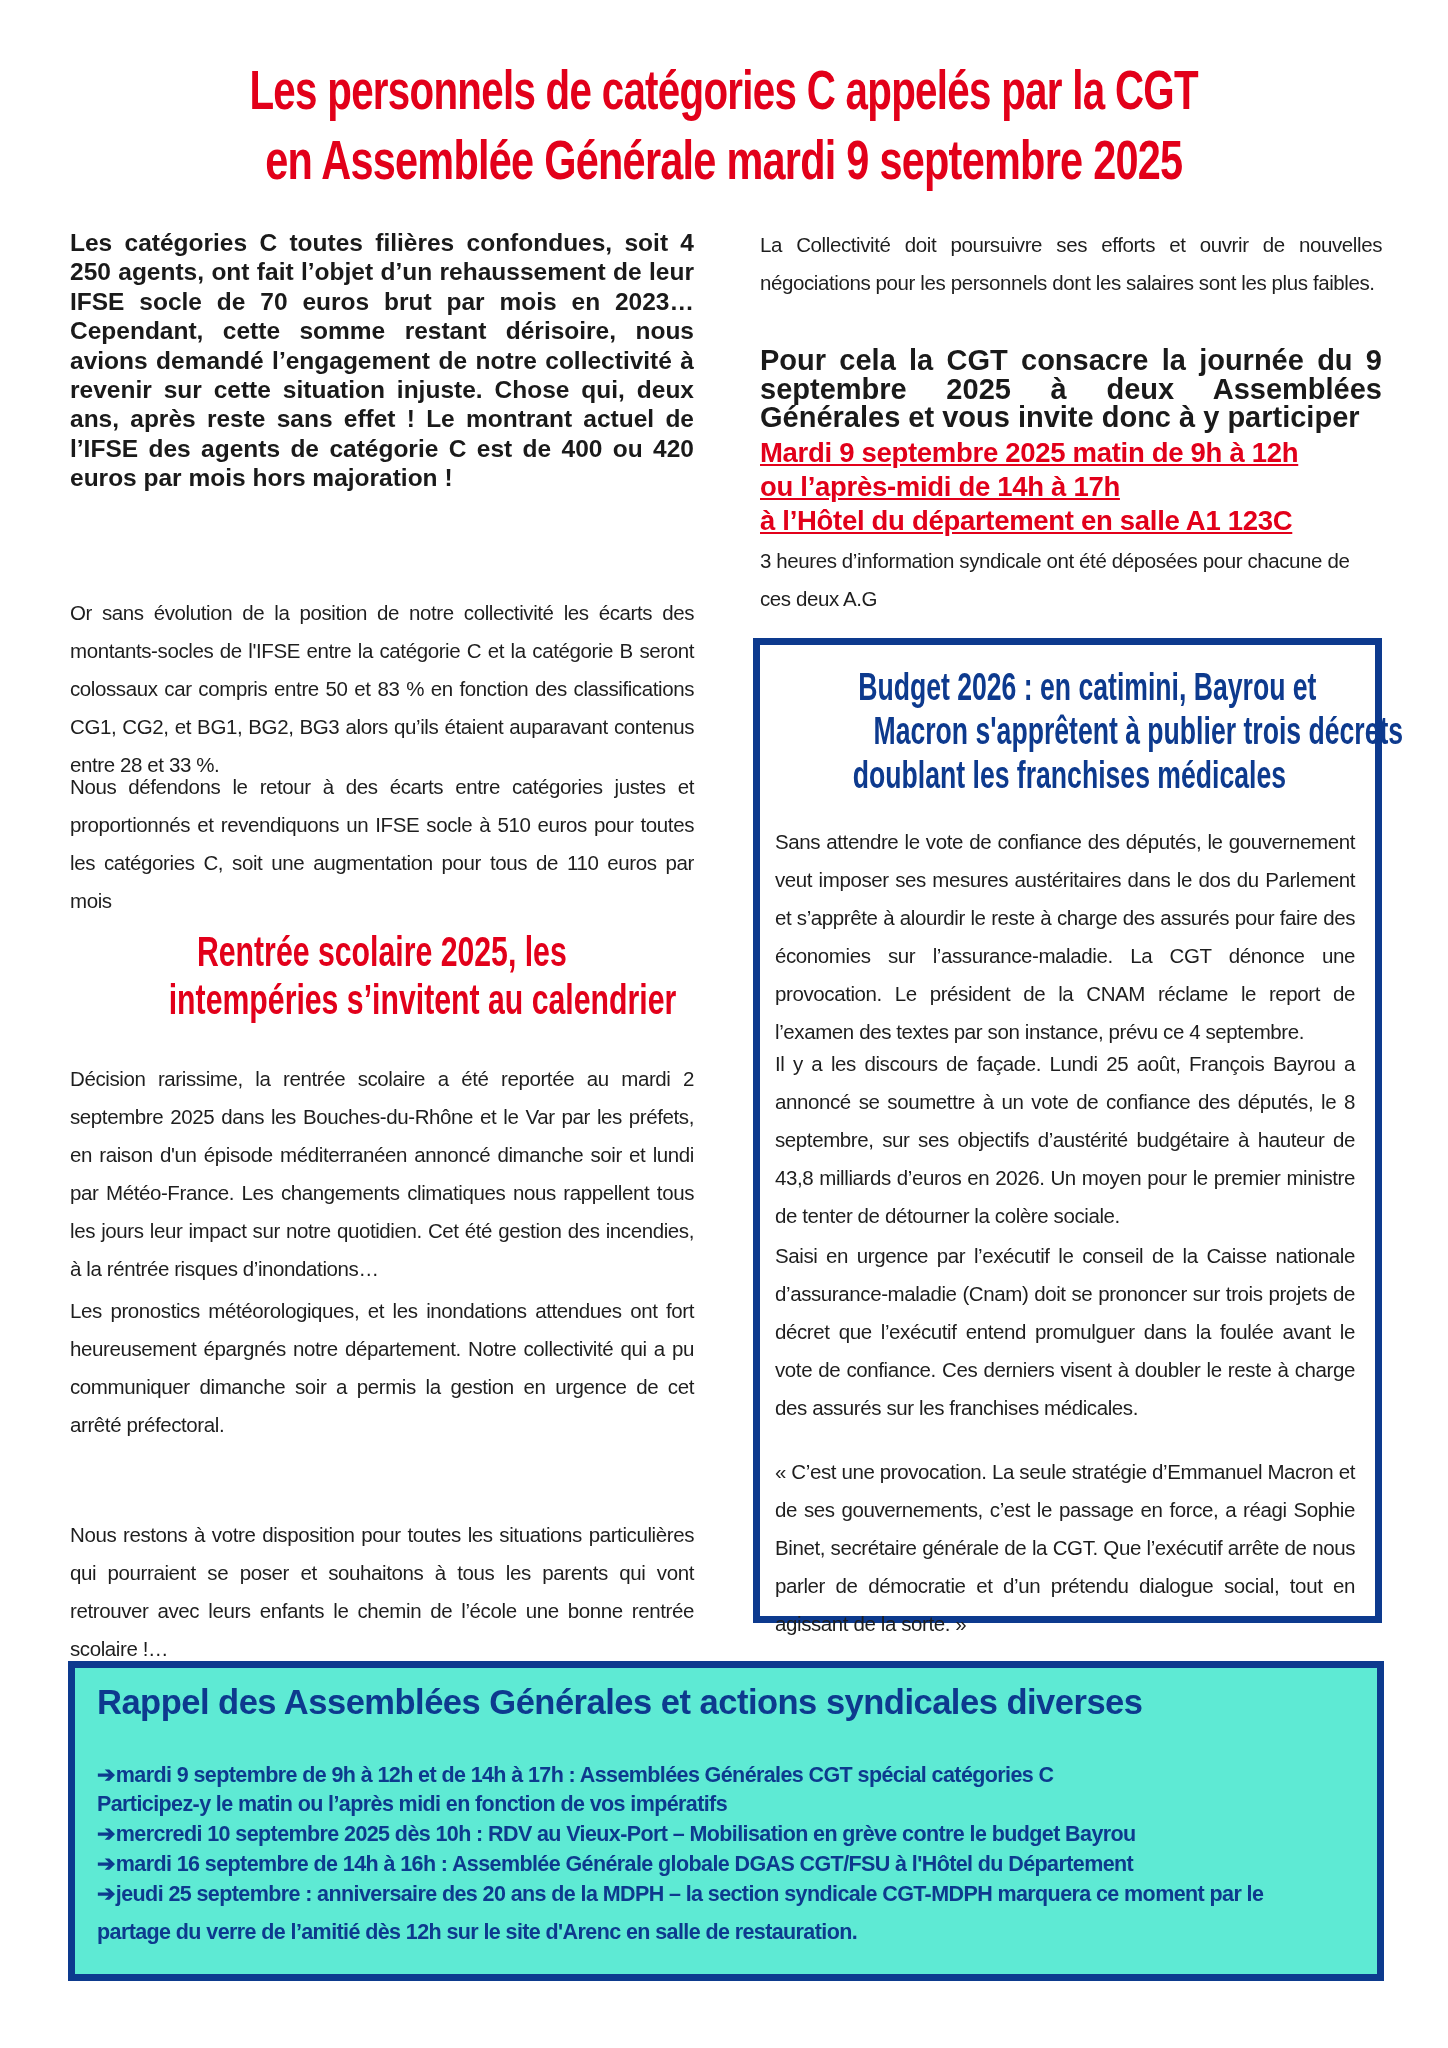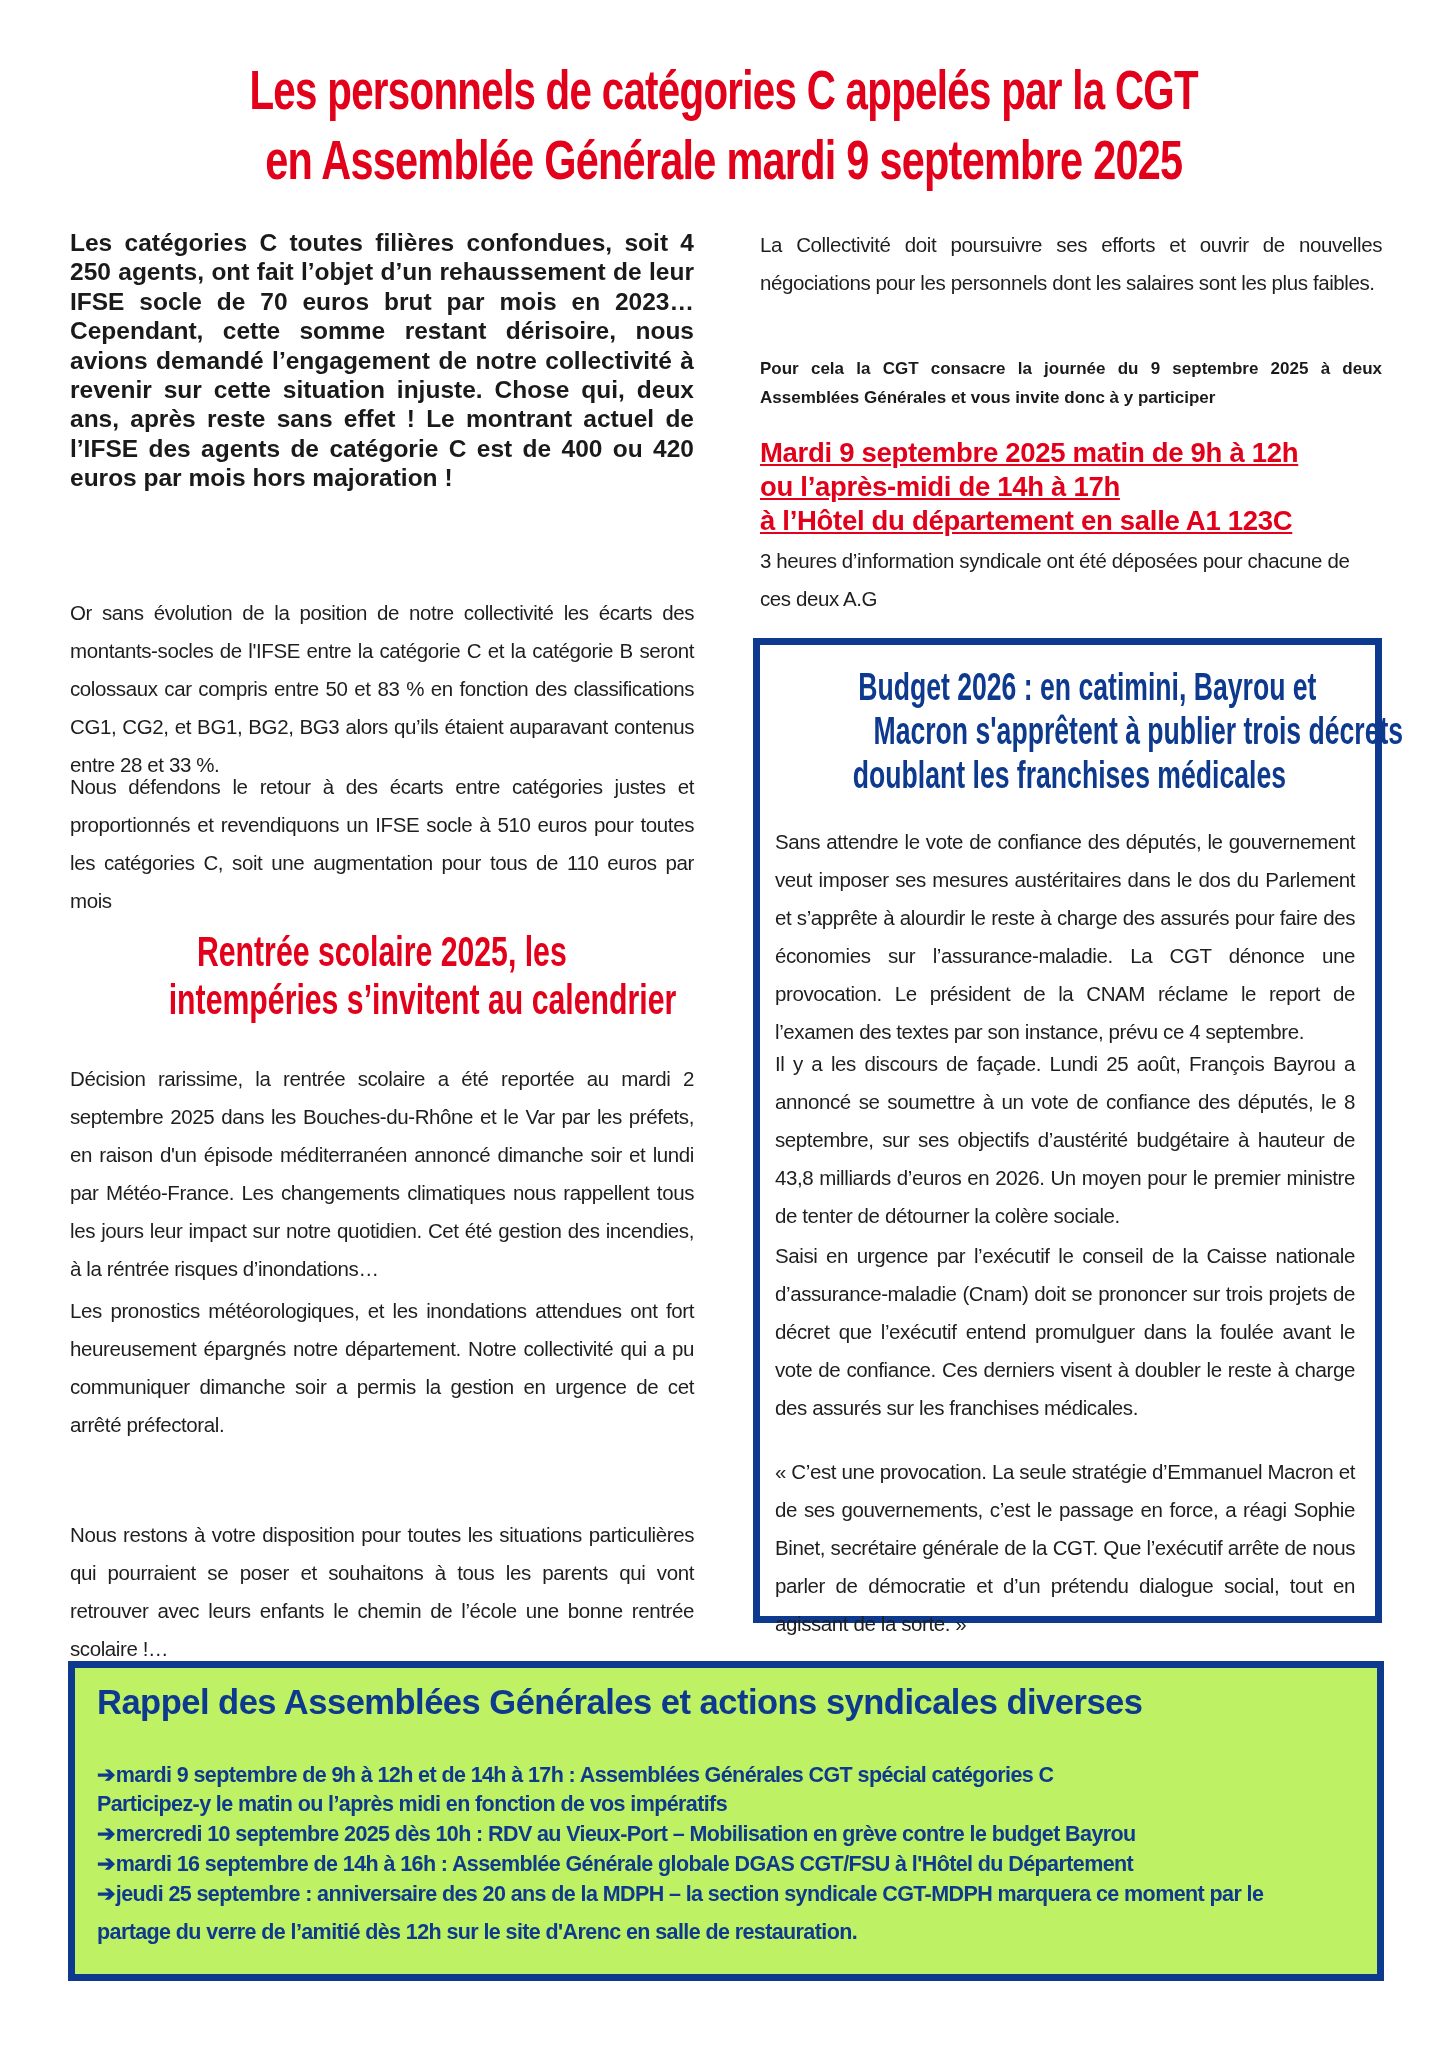--- a/index.html
+++ b/index.html
@@ -43,21 +43,21 @@
     <span class="condensed red-h" style="transform: scaleX(0.72); transform-origin: center top;">intempéries s’invitent au calendrier</span>
   </div>
 </div>
 
 <div class="abs just body-narrow2" style="left:70px; top:1060px; width:624px;">Décision rarissime, la rentrée scolaire a été reportée au mardi 2 septembre 2025 dans les Bouches-du-Rhône et le Var par les préfets, en raison d'un épisode méditerranéen annoncé dimanche soir et lundi par Météo-France. Les changements climatiques nous rappellent tous les jours leur impact sur notre quotidien. Cet été gestion des incendies, à la réntrée risques d’inondations…</div>
 <div class="abs just body-narrow2" style="left:70px; top:1292px; width:624px;">Les pronostics météorologiques, et les inondations attendues ont fort heureusement épargnés notre département. Notre collectivité qui a pu communiquer dimanche soir a permis la gestion en urgence de cet arrêté préfectoral.</div>
 <div class="abs just body-narrow2" style="left:70px; top:1516px; width:624px;">Nous restons à votre disposition pour toutes les situations particulières qui pourraient se poser et souhaitons à tous les parents qui vont retrouver avec leurs enfants le chemin de l’école  une bonne rentrée scolaire !…</div>
 
 <div class="abs just body-narrow2" style="left:760px; top:226px; width:622px;">La Collectivité doit poursuivre ses efforts et ouvrir de nouvelles négociations pour les personnels dont les salaires sont les plus faibles.</div>
 
-<div class="abs just intro" style="left:760px; top:346px; width:622px; font-size:17px; line-height:28.5px;margin-top:9px;">Pour cela la CGT consacre la journée du 9 septembre 2025 à deux Assemblées Générales et vous invite donc à y participer</div>
+<div class="abs just intro" style="left:760px; top:346px; width:622px; font-size:29px; line-height:28.5px;">Pour cela la CGT consacre la journée du 9 septembre 2025 à deux Assemblées Générales et vous invite donc à y participer</div>
 
 <div class="abs" style="left:760px; top:436px; width:640px;">
   <div class="red-time">Mardi 9 septembre 2025 matin de 9h à 12h</div>
   <div class="red-time">ou l’après-midi de 14h à 17h</div>
   <div class="red-time">à l’Hôtel du département en salle A1 123C</div>
 </div>
 
 <div class="abs body-narrow2" style="left:760px; top:542px; width:600px;">3 heures d’information syndicale ont été déposées pour chacune de ces deux A.G</div>
 
 <div class="abs box" style="left:753px; top:638px; width:629px; height:985px; background:#ffffff;">
@@ -72,21 +72,21 @@
       <span class="condensed blue-h" style="transform: scaleX(0.70); transform-origin: center top;">doublant les franchises médicales</span>
     </div>
   </div>
 
   <div class="abs just body-narrow2" style="left:15px; top:178px; width:580px; hyphens:auto;">Sans attendre le vote de confiance des députés, le gouvernement veut imposer ses mesures austéritaires dans le dos du Parlement et s’apprête à alourdir le reste à charge des assurés pour faire des économies sur l’assurance-maladie. La CGT dénonce une provocation. Le président de la CNAM réclame le report de l’examen des textes par son instance, prévu ce 4 septembre.</div>
   <div class="abs just body-narrow2" style="left:15px; top:400px; width:580px;">Il y a les discours de façade. Lundi 25 août, François Bayrou a annoncé se soumettre à un vote de confiance des députés, le 8 septembre, sur ses objectifs d’austérité budgétaire à hauteur de 43,8 milliards d’euros en 2026. Un moyen pour le premier ministre de tenter de détourner la colère sociale.</div>
   <div class="abs just body-narrow2" style="left:15px; top:592px; width:580px;">Saisi en urgence par l’exécutif le conseil de la Caisse nationale d’assurance-maladie (Cnam) doit se prononcer sur trois projets de décret que l’exécutif entend promulguer dans la foulée avant le vote de confiance. Ces derniers visent à doubler le reste à charge des assurés sur les franchises médicales.</div>
   <div class="abs just body-narrow2" style="left:15px; top:808px; width:580px;">« C’est une provocation. La seule stratégie d’Emmanuel Macron et de ses gouvernements, c’est le passage en force, a réagi Sophie Binet, secrétaire générale de la CGT. Que l’exécutif arrête de nous parler de démocratie et d’un prétendu dialogue social, tout en agissant de la sorte. »</div>
 </div>
 
-<div class="abs box" style="left:68px; top:1661px; width:1316px; height:320px; background:#bef264;">
+<div class="abs box" style="left:68px; top:1661px; width:1316px; height:320px; background:#5eead4;">
   <div class="abs rappel-title" style="left:22px; top:14px;">Rappel des Assemblées Générales et actions syndicales diverses</div>
 
   <div class="abs" style="left:22px; top:92px; width:1280px;">
     <div class="rappel-item" style="display: block;">
       <span class="arrow">➔</span><span>mardi 9 septembre de 9h à 12h et de 14h à 17h : Assemblées Générales CGT spécial catégories C</span>
     </div>
     <div class="rappel-item" style="display: block;">
       <span>Participez-y le matin ou l’après midi en fonction de vos impératifs</span>
     </div>
     <div class="rappel-item" style="display: block;">

